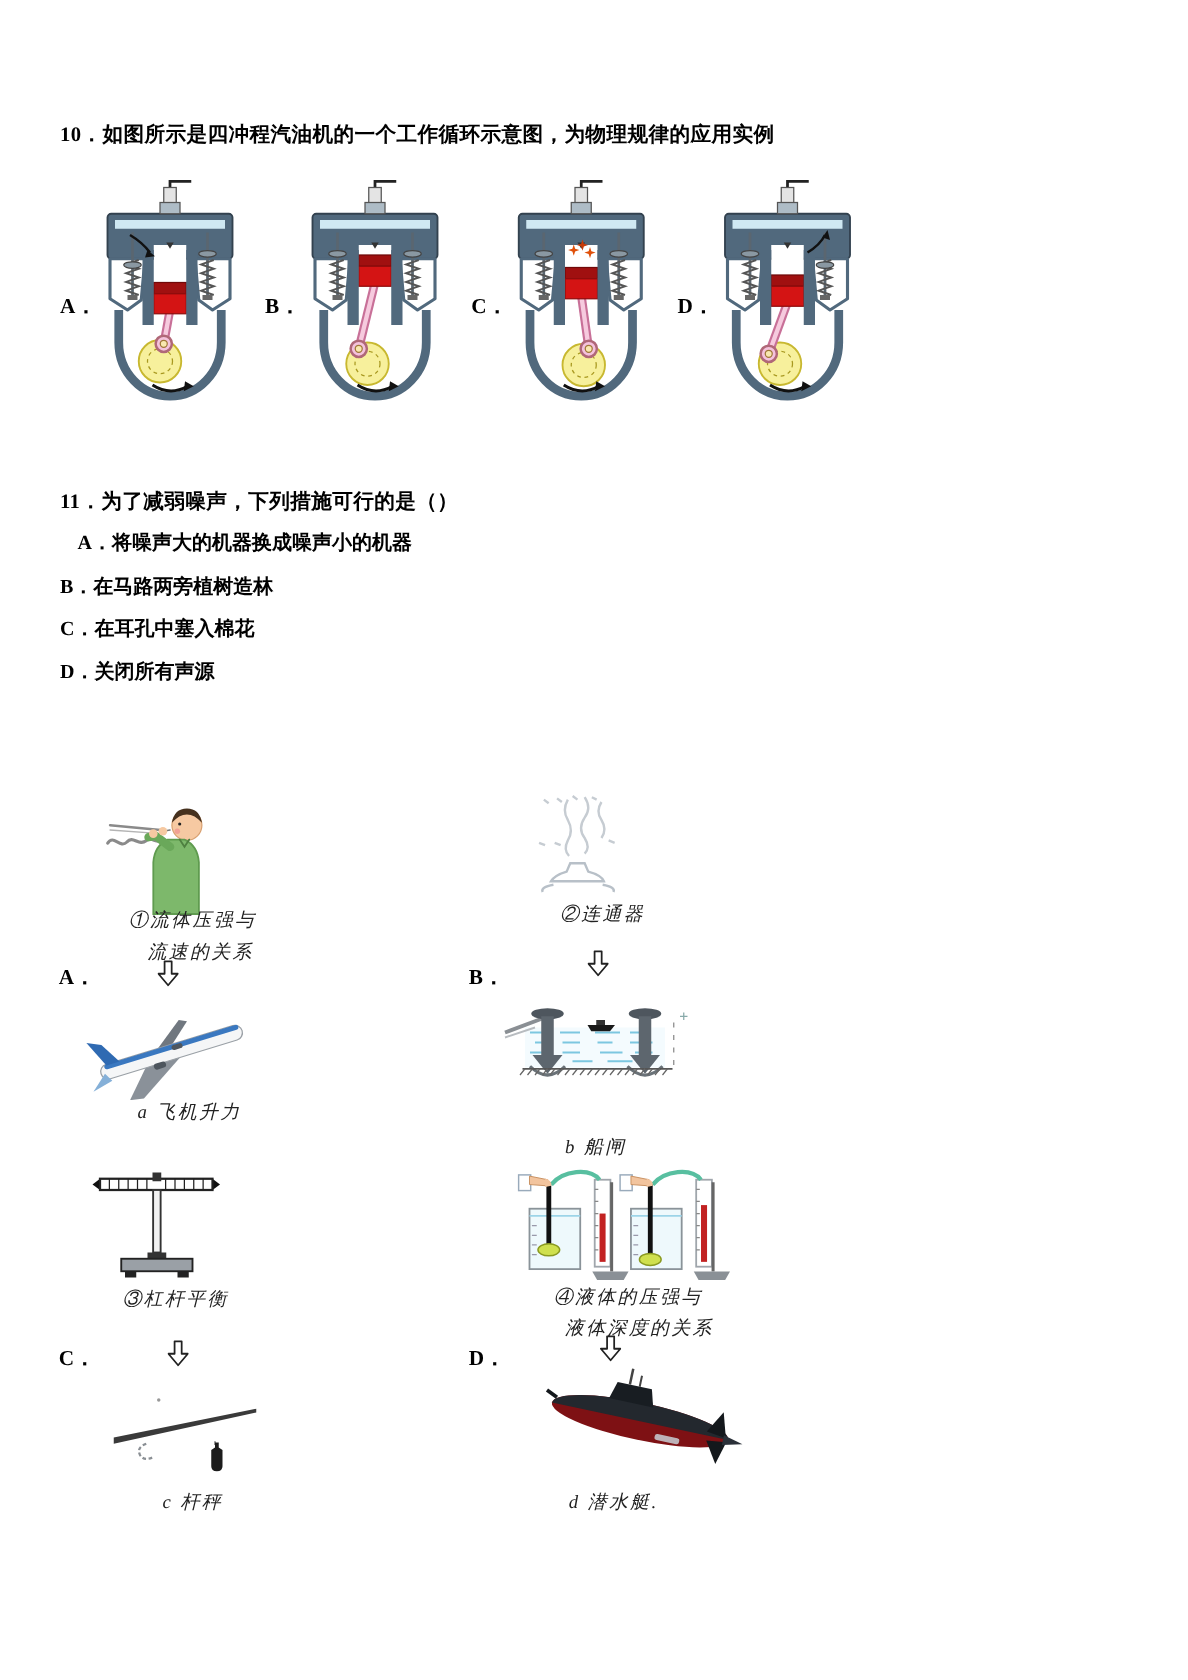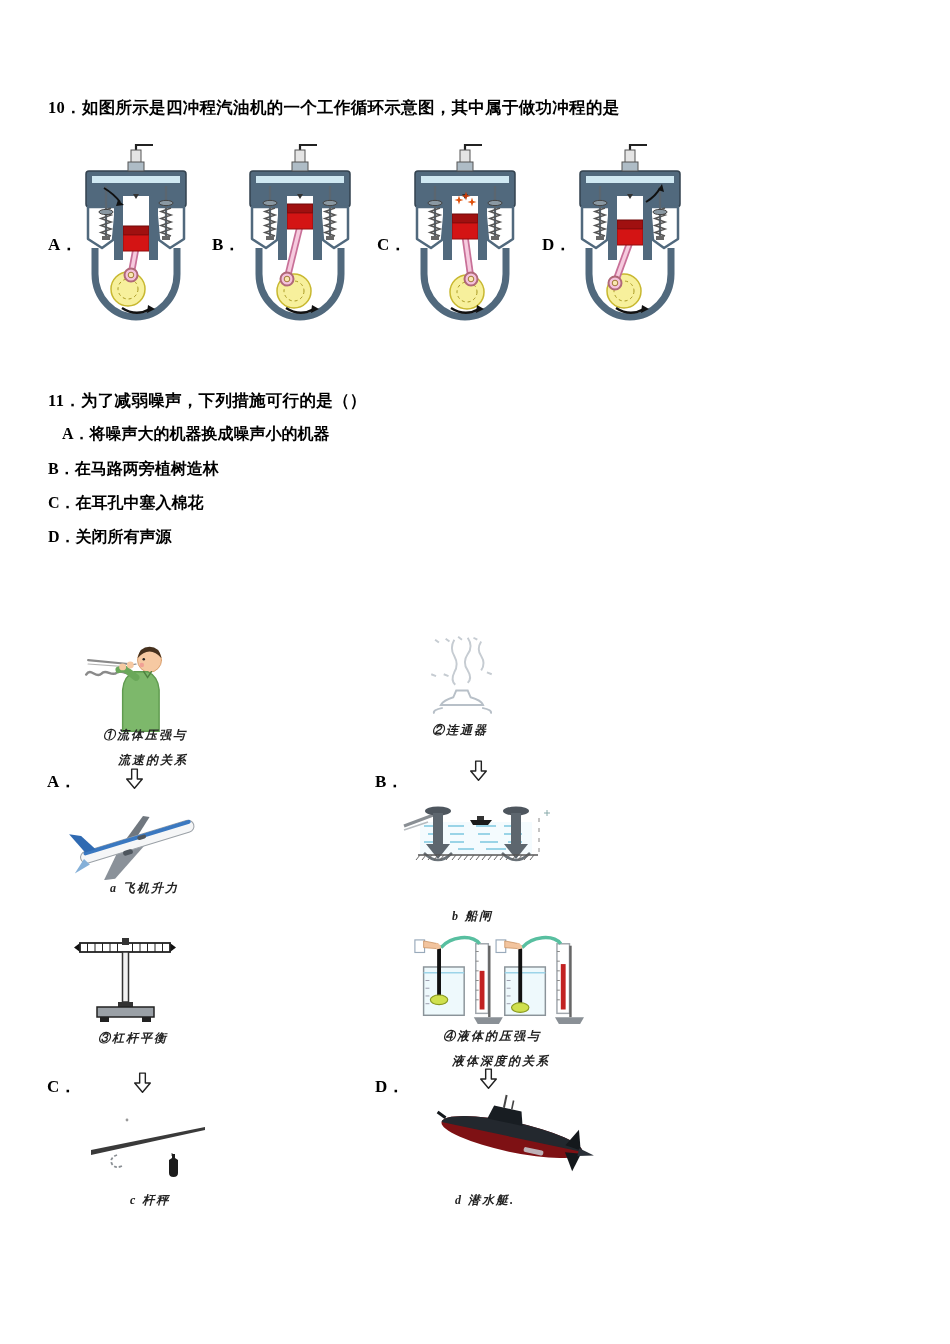--- a/index.html
+++ b/index.html
@@ -4,31 +4,31 @@
 <style>
   html,body{margin:0;padding:0;background:#fff;}
   .page{position:relative;width:950px;height:1344px;background:#ffffff;overflow:hidden;
         font-family:"Liberation Serif","DejaVu Serif",serif;color:#000;}
   .qtext{position:absolute;font-size:16.5px;font-weight:600;letter-spacing:0.3px;white-space:nowrap;}
   .para{position:absolute;font-size:16.5px;font-weight:600;letter-spacing:0.3px;
         line-height:37px;text-align:justify;}
   .optrow{position:absolute;font-size:16px;font-weight:600;white-space:nowrap;}
   .optletter{position:absolute;font-size:17px;font-weight:bold;font-family:"Liberation Serif",serif;}
   .fig{position:absolute;}
-  .handcap{position:absolute;font-size:12px;font-style:italic;font-weight:700;color:#222;
+  .handcap{position:absolute;font-size:15px;font-style:italic;font-weight:400;color:#222;
            letter-spacing:2px;white-space:nowrap;font-family:"Liberation Serif",serif;}
   .arrowbox{position:absolute;}
 </style>
 </head>
 <body>
 
 <div class="page">
 
   <div class="qtext" style="left:48px;top:97px">
-    <span>10．</span><span>如图所示是四冲程汽油机的一个工作循环示意图，其中属于做功冲程的是</span>
+    <span>10．</span><span>如图所示是四冲程汽油机的一个工作循环示意图，为物理规律的应用实例</span>
   </div>
 
   <span class="optletter" style="left:48px;top:233px">A．</span>
   <div class="fig" style="left:80px;top:142px"><svg viewBox="0 0 112 188" width="112" height="188">
         <path d="M15,106 v26 a41,43 0 0 0 82,0 v-26" fill="#fff" stroke="#51697d" stroke-width="7"></path>
         <rect x="6" y="29" width="100" height="36" rx="3" fill="#51697d" stroke="#33424f" stroke-width="1.5"></rect>
         <rect x="12" y="34" width="88" height="7" fill="#cfe8f2"></rect>
         <path d="M8,65 h28 l-3,33 -11,8 -14,-9 z" fill="#fff" stroke="#51697d" stroke-width="2.5" stroke-linejoin="round"></path>
         <path d="M104,65 h-28 l3,33 11,8 14,-9 z" fill="#fff" stroke="#51697d" stroke-width="2.5" stroke-linejoin="round"></path>
         <rect x="43" y="54" width="26" height="66" fill="#fff"></rect>
@@ -209,21 +209,21 @@
         <g fill="none" stroke="#c6ccd2" stroke-width="2">
     <path d="M48,8 q-5,9 0,17 q5,9 0,17 q-4,8 1,13"></path>
     <path d="M62,6 q6,9 0,17 q-6,9 0,17 q5,8 0,13"></path>
     <path d="M76,10 q-5,8 0,15 q5,8 0,15"></path>
     <path d="M28,8 l4,3 m7,-4 l4,3 m9,-5 l4,3 m12,-2 l4,2"></path>
     <path d="M24,44 l5,2 m8,-2 l5,2 m40,-4 l5,2"></path>
     <path d="M50,61 h12 l3,7 q11,3 13,8 h-44 q3,-5 13,-8 z" stroke="#b8c0c8"></path>
     <path d="M36,79 q-11,2 -9,6 m50,-6 q11,2 9,6" stroke="#b8c0c8"></path>
   </g>
       </svg></div>
-  <div class="handcap" style="left:432px;top:722px">②连通器</div>
+  <div class="handcap" style="left:448px;top:722px">②连通器</div>
 
   <span class="optletter" style="left:47px;top:770px">A．</span>
   <div class="arrowbox" style="left:126px;top:768px"><svg viewBox="0 0 24 30" width="17" height="22">
         <path d="M8,1 h8 v14 h7 l-11,13 L1,15 h7 z" fill="#fff" stroke="#222" stroke-width="2" stroke-linejoin="round"></path>
       </svg></div>
   <div class="fig" style="left:68px;top:795px"><svg viewBox="0 0 150 85" width="150" height="85">
         <g transform="rotate(-17 75 45)">
     <polygon points="50,46 26,72 37,74 76,50" fill="#8a9199"></polygon>
     <polygon points="58,40 82,22 88,25 68,42" fill="#70777f"></polygon>
     <rect x="10" y="39" width="118" height="12" rx="6" fill="#f5f6f7" stroke="#9aa0a6"></rect>

